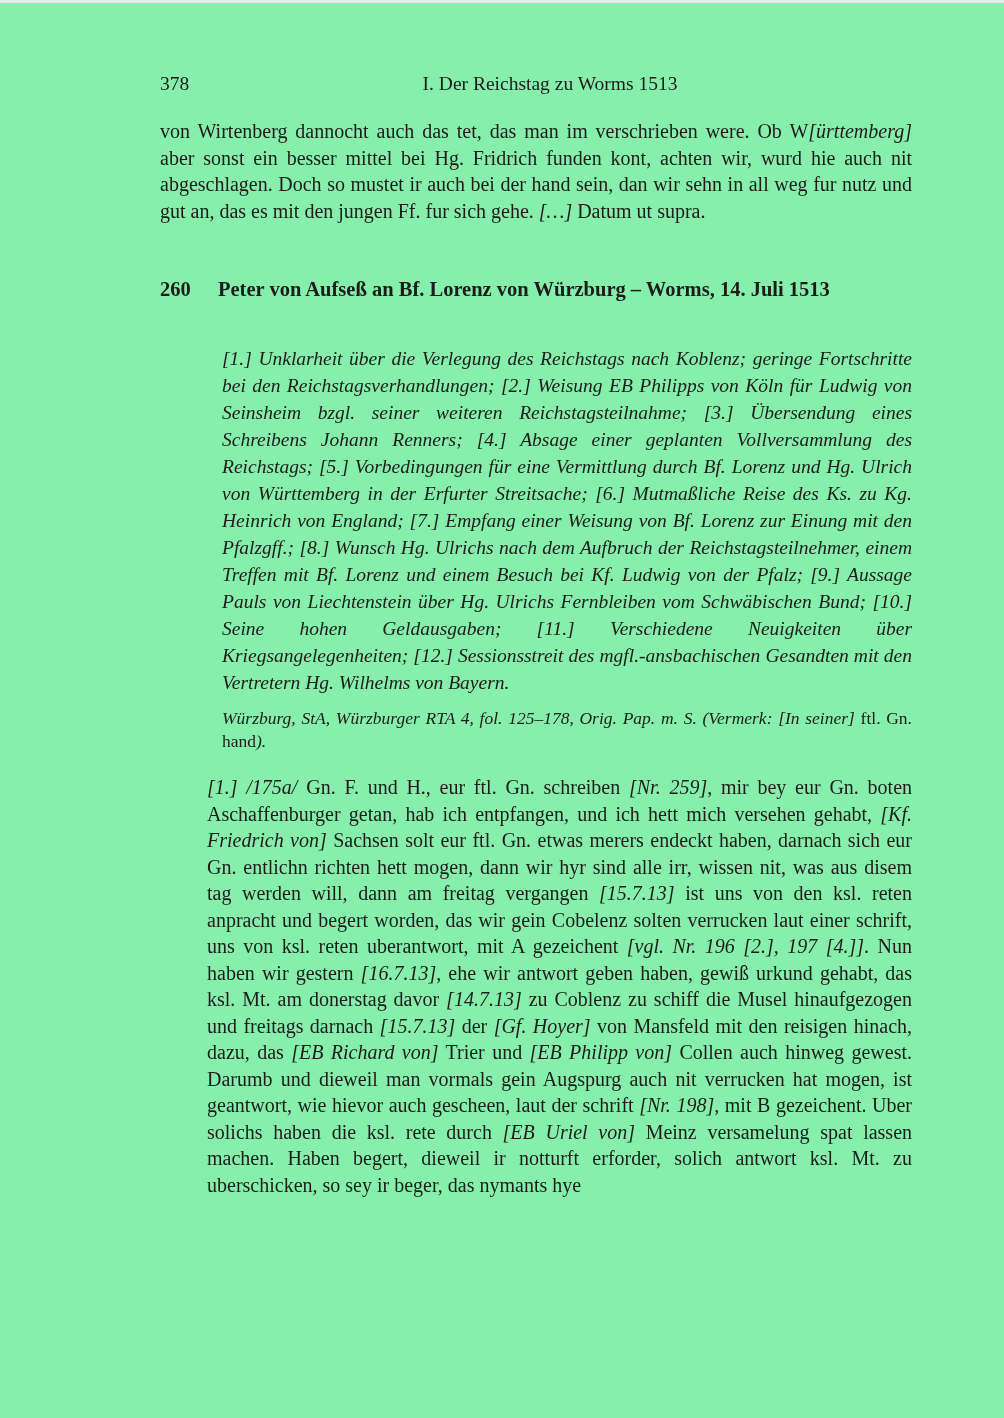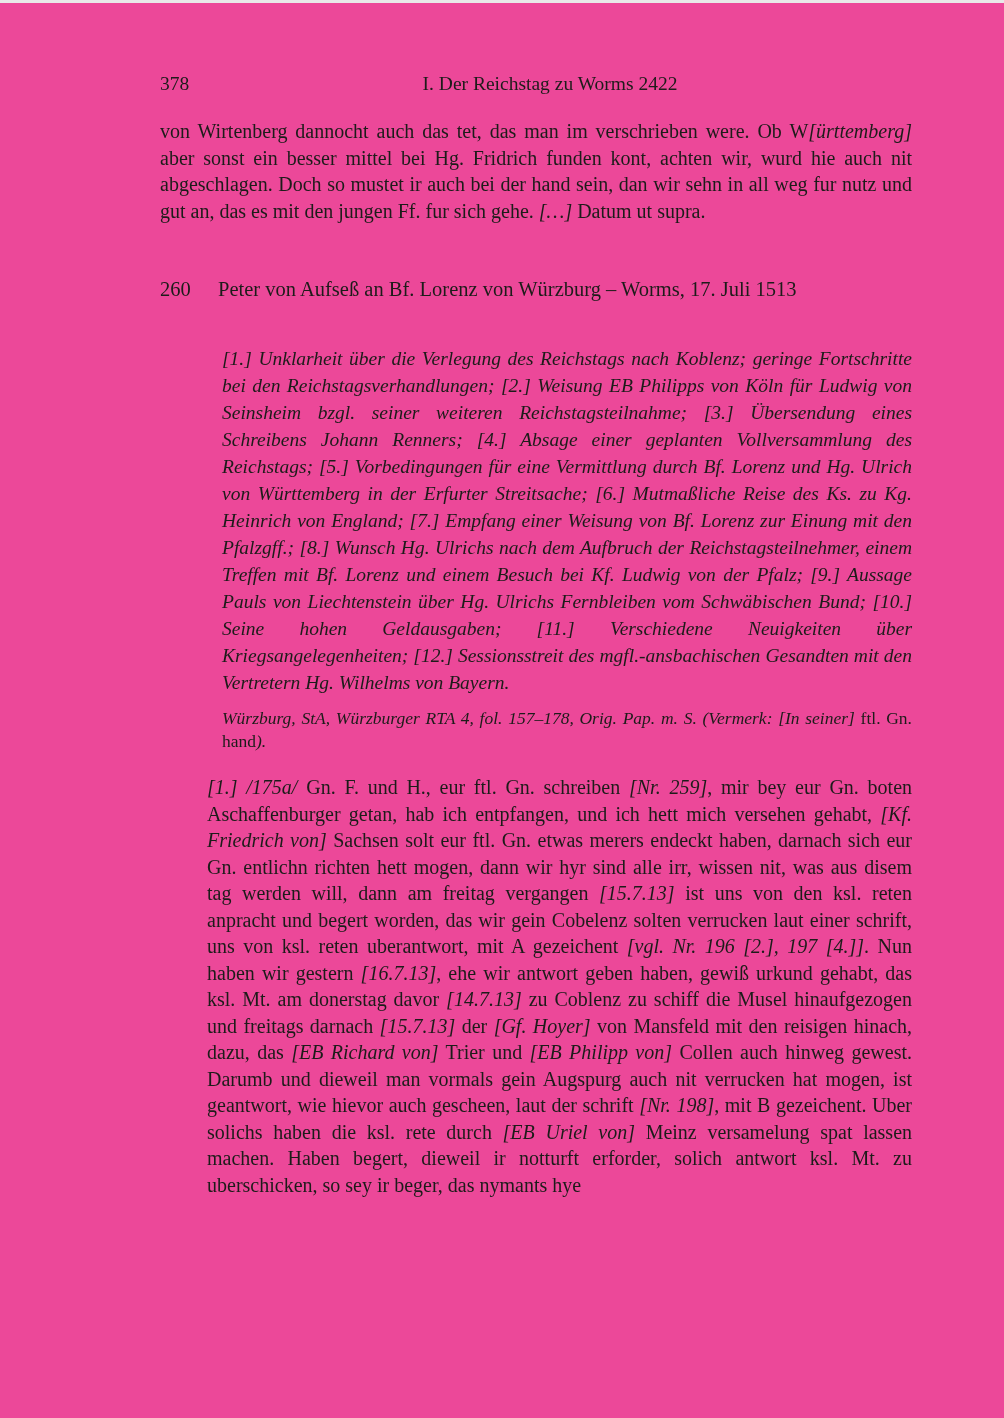--- a/index.html
+++ b/index.html
@@ -1,20 +1,20 @@
 <!DOCTYPE html>
 <html><head>
 <meta charset="utf-8">
 <style>
   * { margin: 0; padding: 0; box-sizing: border-box; }
   html, body { background: #ffffff; }
   .page {
     width: 1004px;
     height: 1418px;
-    background: #ec4899;
+    background: #86efac;
     color: #1d1c1a;
     font-family: "Liberation Serif", "DejaVu Serif", serif;
     padding: 72px 92px 0 160px;
     position: relative;
     overflow: hidden;
   }
   .scan-edge {
     position: absolute;
     top: 0; left: 0; right: 0;
     height: 3px;
@@ -31,21 +31,21 @@
   .par {
     font-size: 20px;
     line-height: 26.5px;
     text-align: justify;
   }
   .doc-heading {
     margin-top: 52px;
     display: flex;
     font-size: 20.5px;
     line-height: 27px;
-    font-weight: normal;
+    font-weight: bold;
   }
   .doc-number { flex: 0 0 58px; }
   .doc-title { flex: 1; }
   .summary {
     margin-top: 42px;
     margin-left: 62px;
     font-size: 19.5px;
     line-height: 27px;
     text-align: justify;
   }
@@ -60,28 +60,28 @@
   i { }
 </style>
 </head>
 <body>
 
 <div class="page">
   <div class="scan-edge"></div>
 
   <header class="running-header">
     <span class="page-number">378</span>
-    <span class="running-head">I. Der Reichstag zu Worms 2422</span>
+    <span class="running-head">I. Der Reichstag zu Worms 1513</span>
   </header>
 
   <p class="par continuation"><span>von Wirtenberg dannocht auch das tet, das man im verschrieben were. Ob W</span><i>[ürttemberg]</i><span> aber sonst ein besser mittel bei Hg. Fridrich funden kont, achten wir, wurd hie auch nit abgeschlagen. Doch so mustet ir auch bei der hand sein, dan wir sehn in all weg fur nutz und gut an, das es mit den jungen Ff. fur sich gehe. </span><i>[…]</i><span> Datum ut supra.</span></p>
 
   <h2 class="doc-heading">
     <span class="doc-number">260</span>
-    <span class="doc-title">Peter von Aufseß an Bf. Lorenz von Würzburg – Worms, 17. Juli 1513</span>
+    <span class="doc-title">Peter von Aufseß an Bf. Lorenz von Würzburg – Worms, 14. Juli 1513</span>
   </h2>
 
   <p class="summary"><i>[1.] Unklarheit über die Verlegung des Reichstags nach Koblenz; geringe Fortschritte bei den Reichstagsverhandlungen; [2.] Weisung EB Philipps von Köln für Ludwig von Seinsheim bzgl. seiner weiteren Reichstagsteilnahme; [3.] Übersendung eines Schreibens Johann Renners; [4.] Absage einer geplanten Vollversammlung des Reichstags; [5.] Vorbedingungen für eine Vermittlung durch Bf. Lorenz und Hg. Ulrich von Württemberg in der Erfurter Streitsache; [6.] Mutmaßliche Reise des Ks. zu Kg. Heinrich von England; [7.] Empfang einer Weisung von Bf. Lorenz zur Einung mit den Pfalzgff.; [8.] Wunsch Hg. Ulrichs nach dem Aufbruch der Reichstagsteilnehmer, einem Treffen mit Bf. Lorenz und einem Besuch bei Kf. Ludwig von der Pfalz; [9.] Aussage Pauls von Liechtenstein über Hg. Ulrichs Fernbleiben vom Schwäbischen Bund; [10.] Seine hohen Geldausgaben; [11.] Verschiedene Neuigkeiten über Kriegsangelegenheiten; [12.] Sessionsstreit des mgfl.-ansbachischen Gesandten mit den Vertretern Hg. Wilhelms von Bayern.</i></p>
 
-  <p class="source"><i>Würzburg, StA, Würzburger RTA 4, fol. 157–178, Orig. Pap. m. S. (Vermerk: [In seiner] </i><span>ftl. Gn. hand</span><i>).</i></p>
+  <p class="source"><i>Würzburg, StA, Würzburger RTA 4, fol. 125–178, Orig. Pap. m. S. (Vermerk: [In seiner] </i><span>ftl. Gn. hand</span><i>).</i></p>
 
   <p class="par body-par"><i>[1.] /175a/</i><span> Gn. F. und H., eur ftl. Gn. schreiben </span><i>[Nr. 259]</i><span>, mir bey eur Gn. boten Aschaffenburger getan, hab ich entpfangen, und ich hett mich versehen gehabt, </span><i>[Kf. Friedrich von]</i><span> Sachsen solt eur ftl. Gn. etwas merers endeckt haben, darnach sich eur Gn. entlichn richten hett mogen, dann wir hyr sind alle irr, wissen nit, was aus disem tag werden will, dann am freitag vergangen </span><i>[15.7.13]</i><span> ist uns von den ksl. reten anpracht und begert worden, das wir gein Cobelenz solten verrucken laut einer schrift, uns von ksl. reten uberantwort, mit A gezeichent </span><i>[vgl. Nr. 196 [2.], 197 [4.]]</i><span>. Nun haben wir gestern </span><i>[16.7.13]</i><span>, ehe wir antwort geben haben, gewiß urkund gehabt, das ksl. Mt. am donerstag davor </span><i>[14.7.13]</i><span> zu Coblenz zu schiff die Musel hinaufgezogen und freitags darnach </span><i>[15.7.13]</i><span> der </span><i>[Gf. Hoyer]</i><span> von Mansfeld mit den reisigen hinach, dazu, das </span><i>[EB Richard von]</i><span> Trier und </span><i>[EB Philipp von]</i><span> Collen auch hinweg gewest. Darumb und dieweil man vormals gein Augspurg auch nit verrucken hat mogen, ist geantwort, wie hievor auch gescheen, laut der schrift </span><i>[Nr. 198]</i><span>, mit B gezeichent. Uber solichs haben die ksl. rete durch </span><i>[EB Uriel von]</i><span> Meinz versamelung spat lassen machen. Haben begert, dieweil ir notturft erforder, solich antwort ksl. Mt. zu uberschicken, so sey ir beger, das nymants hye</span></p>
 </div>
 
 </body></html>

